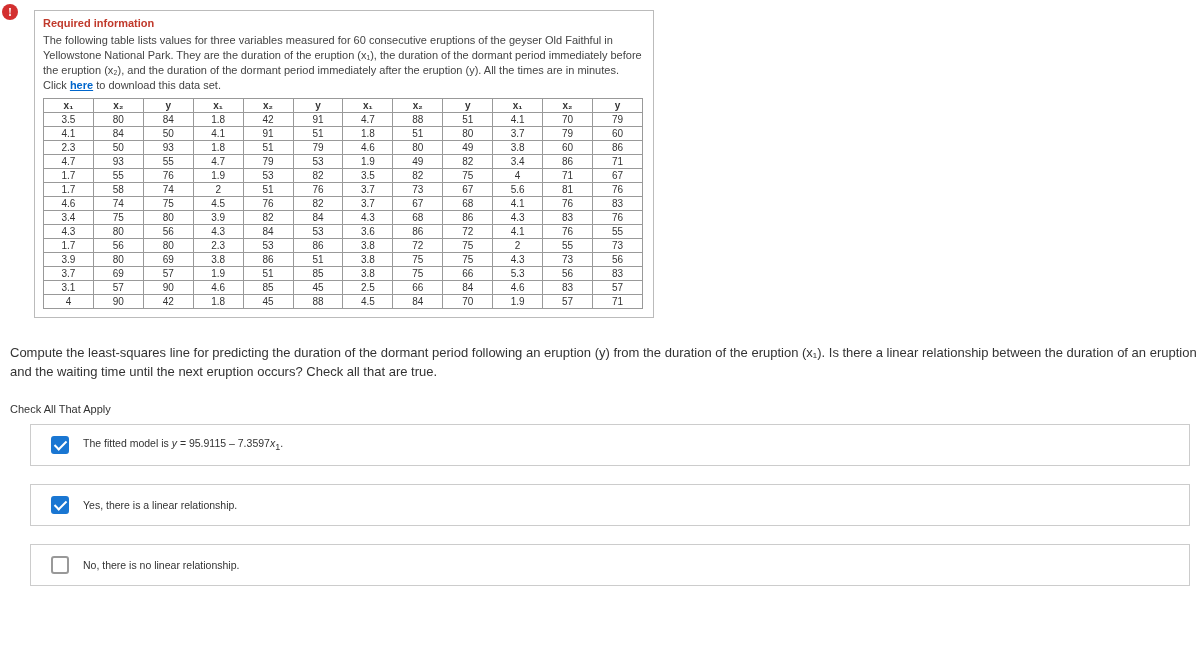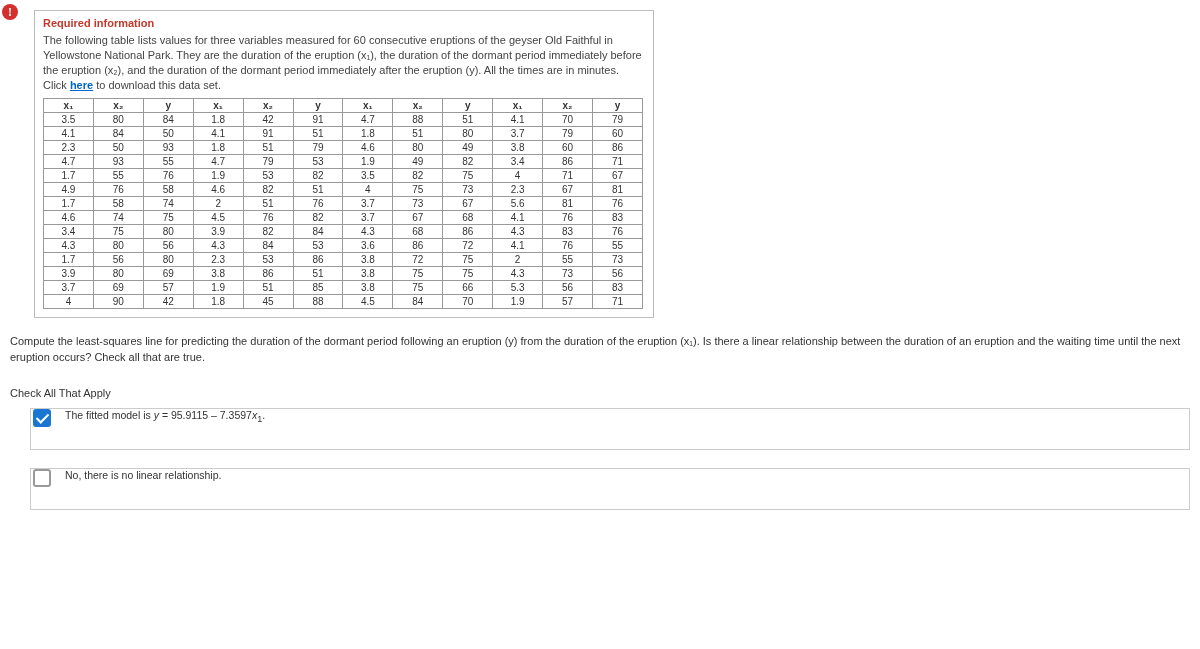--- a/index.html
+++ b/index.html
@@ -55,40 +55,40 @@
     border: 1px solid #999;
     text-align: center;
     padding: 1px 0;
     width: 50px;
     height: 14px;
   }
   table.data th {
     font-weight: bold;
   }
   .question {
-    margin: 16px 0 10px 0;
-    font-size: 11px;
+    margin: 26px 0 10px 0;
+    font-size: 13px;
     color: #333;
     line-height: 1.4;
   }
   .ivar { font-style: italic; }
   .check-label {
     margin: 22px 0 9px 0;
     font-size: 11px;
     color: #333;
   }
   .options { margin-left: 20px; }
   .opt-row {
     display: flex;
-    align-items: flex-start;
+    align-items: center;
     border: 1px solid #ccc;
     width: 1160px;
     height: 42px;
     margin-bottom: 18px;
-    padding-left: 2px;
+    padding-left: 20px;
     font-size: 10.5px;
     color: #333;
   }
   .chk {
     width: 18px;
     height: 18px;
     border: 2px solid #999;
     border-radius: 3px;
     margin-right: 14px;
     position: relative;
@@ -203,34 +203,20 @@
           <td>53</td>
           <td>82</td>
           <td>3.5</td>
           <td>82</td>
           <td>75</td>
           <td>4</td>
           <td>71</td>
           <td>67</td>
         </tr>
         <tr>
-          <td>4.9</td>
-          <td>76</td>
-          <td>58</td>
-          <td>4.6</td>
-          <td>82</td>
-          <td>51</td>
-          <td>4</td>
-          <td>75</td>
-          <td>73</td>
-          <td>2.3</td>
-          <td>67</td>
-          <td>81</td>
-        </tr>
-        <tr>
           <td>1.7</td>
           <td>58</td>
           <td>74</td>
           <td>2</td>
           <td>51</td>
           <td>76</td>
           <td>3.7</td>
           <td>73</td>
           <td>67</td>
           <td>5.6</td>
@@ -313,20 +299,34 @@
           <td>57</td>
           <td>1.9</td>
           <td>51</td>
           <td>85</td>
           <td>3.8</td>
           <td>75</td>
           <td>66</td>
           <td>5.3</td>
           <td>56</td>
           <td>83</td>
+        </tr>
+        <tr>
+          <td>3.1</td>
+          <td>57</td>
+          <td>90</td>
+          <td>4.6</td>
+          <td>85</td>
+          <td>45</td>
+          <td>2.5</td>
+          <td>66</td>
+          <td>84</td>
+          <td>4.6</td>
+          <td>83</td>
+          <td>57</td>
         </tr>
         <tr>
           <td>4</td>
           <td>90</td>
           <td>42</td>
           <td>1.8</td>
           <td>45</td>
           <td>88</td>
           <td>4.5</td>
           <td>84</td>
@@ -342,16 +342,20 @@
 <div class="question">Compute the least-squares line for predicting the duration of the dormant period following an eruption (y) from the duration of the eruption (x₁). Is there a linear relationship between the duration of an eruption and the waiting time until the next eruption occurs? Check all that are true.</div>
 
 <div class="check-label">Check All That Apply</div>
 
 <div class="options" id="options">
     <div class="opt-row">
       <div class="chk checked"></div>
       <span>The fitted model is <span class="ivar">y</span> = 95.9115 – 7.3597<span class="ivar">x</span><span class="sub1">1</span>.</span>
     </div>
     <div class="opt-row">
+      <div class="chk checked"></div>
+      <span>Yes, there is a linear relationship.</span>
+    </div>
+    <div class="opt-row">
       <div class="chk"></div>
       <span>No, there is no linear relationship.</span>
     </div>
   </div>
 
 </body></html>

